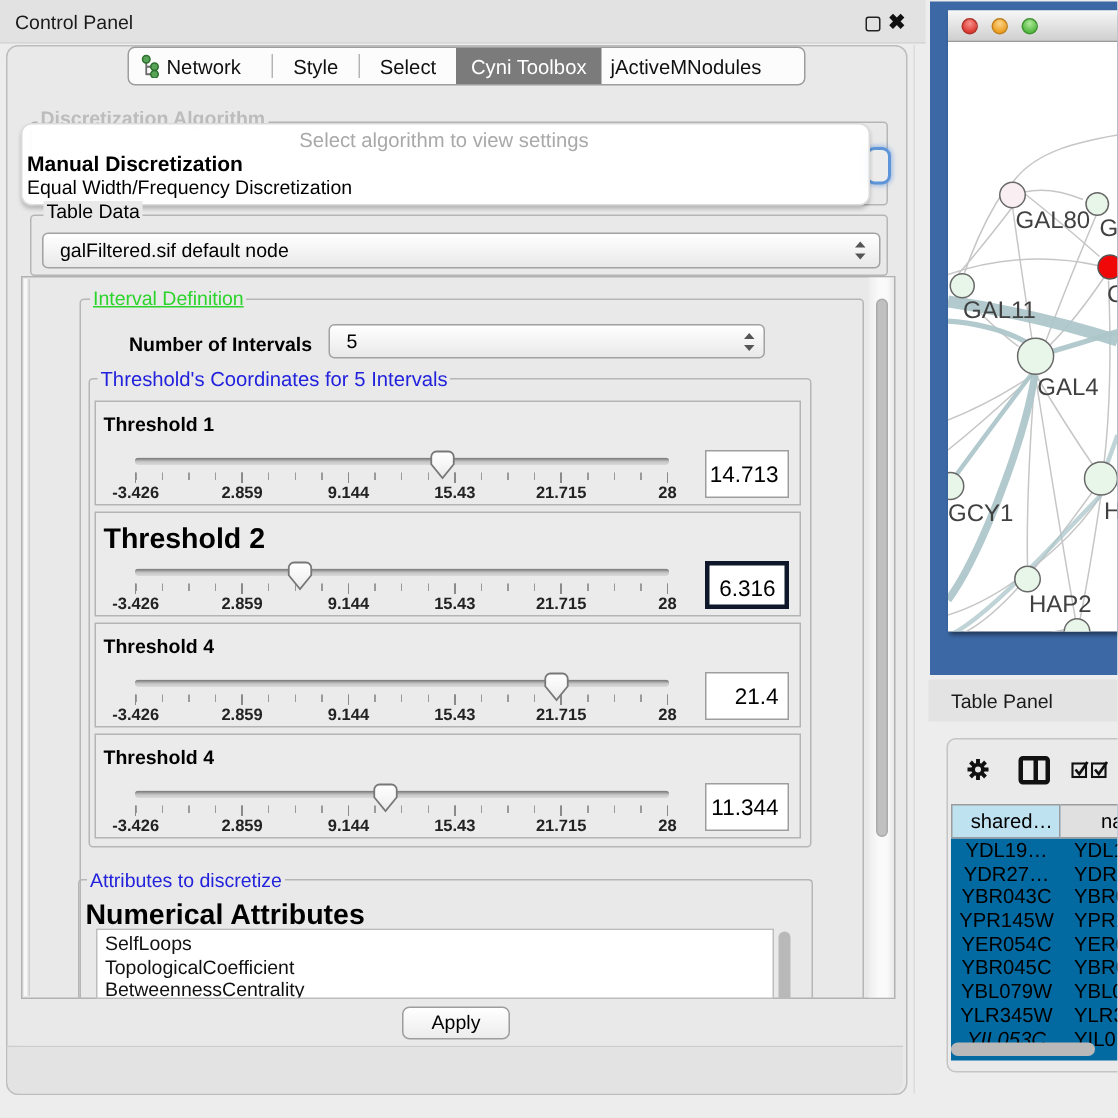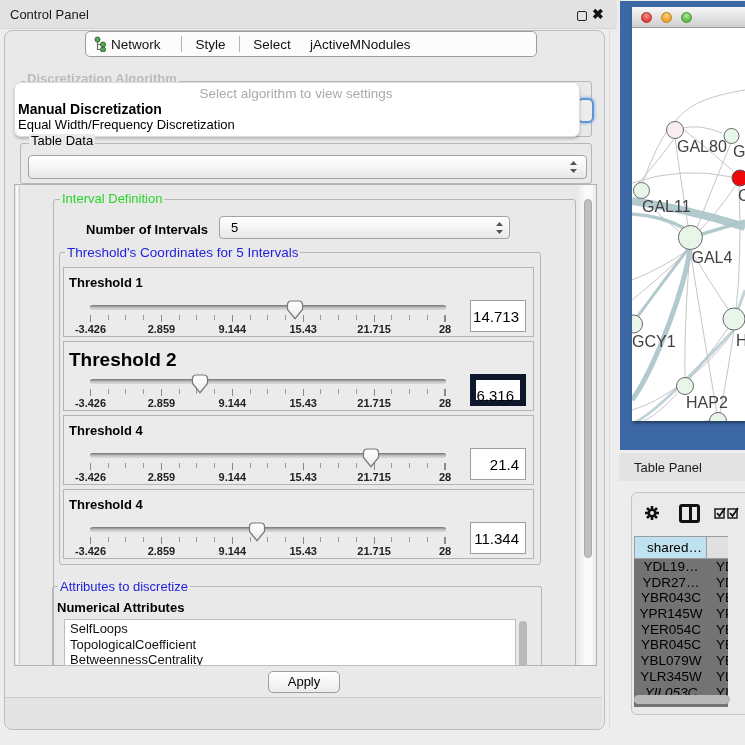--- a/index.html
+++ b/index.html
@@ -33,50 +33,52 @@
       <svg width="13" height="16" viewBox="0 0 13 16" style="margin-right:4px;">
         <path d="M3.5,4 V14 M3.5,8.5 H8 M3.5,13.5 H8" fill="none" stroke="#6a6a6a" stroke-width="1.2"></path>
         <circle cx="3.5" cy="3.5" r="2.5" fill="#57a457" stroke="#2e6e2e"></circle>
         <circle cx="9" cy="8.5" r="2.5" fill="#57a457" stroke="#2e6e2e"></circle>
         <circle cx="9" cy="13.5" r="2.5" fill="#57a457" stroke="#2e6e2e"></circle>
       </svg>Network</div>
     <div style="width:1px;height:16px;background:#b5b5b5;"></div>
     <div style="width:57px;text-align:center;">Style</div>
     <div style="width:1px;height:16px;background:#b5b5b5;"></div>
     <div style="width:64px;text-align:center;">Select</div>
+    <div style="width:97px;height:100%;background:#7b7b7b;color:#fff;display:flex;align-items:center;justify-content:center;">Cyni Toolbox</div>
     <div style="flex:1;text-align:left;padding-left:6px;">jActiveMNodules</div>
   </div>
 
   <div class="grp" style="left:20px;top:81px;width:572px;height:56px;"></div>
   <div class="grptitle" style="left:25px;top:72px;color:#bcbcbc;font-weight:bold;">Discretization Algorithm</div>
 
   <div class="abs" style="left:577px;top:98px;width:13px;height:21px;border:2.5px solid #5e95d8;border-radius:6px;background:#ececec;box-shadow:0 0 3px 1px rgba(100,150,220,0.55);"></div>
 
   <div class="abs" style="left:14px;top:82px;width:564px;height:53px;background:rgba(255,255,255,0.96);border-radius:7px;border:1px solid #dcdcdc;box-shadow:0 2px 3px rgba(0,0,0,0.22);"></div>
   <div class="abs" style="left:14px;top:86px;width:564px;text-align:center;font-size:13.5px;color:#a9a9a9;">Select algorithm to view settings</div>
   <div class="abs" style="left:18px;top:101px;font-size:14px;font-weight:bold;color:#000;">Manual Discretization</div>
   <div class="abs" style="left:18px;top:117px;font-size:13px;color:#000;">Equal Width/Frequency Discretization</div>
 
   <div class="grp" style="left:20px;top:143px;width:572px;height:41px;"></div>
   <div class="grptitle" style="left:29px;top:134px;color:#000;">Table Data</div>
   <div class="combo" style="left:28px;top:155px;width:557px;height:22px;">
+    <span style="position:absolute;left:11px;top:3px;">galFiltered.sif default node</span>
     <svg class="stepper" style="right:8px;" width="9" height="14" viewBox="0 0 9 14">
       <path d="M4.5,1 L8,5 L1,5 Z" fill="#555"></path>
         <path d="M4.5,13 L8,9 L1,9 Z" fill="#555"></path>
     </svg>
   </div>
 
   <div class="abs" style="left:14px;top:184px;width:583px;height:482px;border:1px solid #b2b2b2;background:#e9e9e9;box-sizing:border-box;"></div>
   <div class="abs" style="left:579px;top:185px;width:17px;height:480px;background:linear-gradient(90deg,#ededed,#fafafa 40%,#fafafa 72%,#e9e9e9);"></div>
   <div class="abs" style="left:16px;top:186px;width:2px;height:478px;background:#f8f8f8;"></div>
   <div class="abs" style="left:19px;top:186px;width:1px;height:478px;background:#cfcfcf;"></div>
   <div class="abs" style="left:584px;top:199px;width:6px;height:357px;background:#c0c0c0;border:1px solid #aaaaaa;border-radius:4px;"></div>
 
   <div class="grp" style="left:53px;top:199px;width:523px;height:470px;"></div>
-  <div class="grptitle" style="left:60px;top:192px;color:#2bd42b;">Interval Definition</div>
+  <div class="grptitle" style="left:60px;top:192px;color:#2bd42b;text-decoration:underline;">Interval Definition</div>
 
   <div class="abs" style="left:86px;top:222px;font-size:13px;font-weight:bold;">Number of Intervals</div>
   <div class="combo" style="left:219px;top:216px;width:289px;height:21px;">
     <span style="position:absolute;left:11px;top:3px;">5</span>
     <svg class="stepper" width="9" height="14" viewBox="0 0 9 14">
       <path d="M4.5,1 L8,5 L1,5 Z" fill="#555"></path>
         <path d="M4.5,13 L8,9 L1,9 Z" fill="#555"></path>
     </svg>
   </div>
 
@@ -120,21 +122,21 @@
       <svg class="abs" style="left:191.3943231718959px;top:374px;" width="18" height="20" viewBox="0 0 18 20">
         <defs>
           <linearGradient id="tg341" x1="0" y1="0" x2="0" y2="1">
         <stop offset="0" stop-color="#ffffff"></stop>
             <stop offset="0.5" stop-color="#f6f6f6"></stop>
             <stop offset="1" stop-color="#e9e9e9"></stop>
           </linearGradient>
         </defs>
         <path d="M5,1 h8 a3.5,3.5 0 0 1 3.5,3.5 v5 l-7.5,9.2 -7.5,-9.2 v-5 A3.5,3.5 0 0 1 5,1 z" fill="url(#tg341)" stroke="#787878" stroke-width="1.2"></path>
       </svg>
-      <div class="abs" style="left:470px;top:374px;width:56px;height:32px;background:#fff;border:6px solid #0f172a;font-size:15px;text-align:right;line-height:31px;padding-right:6px;box-sizing:border-box;">6.316</div>
+      <div class="abs" style="left:470px;top:374px;width:56px;height:32px;background:#fff;border:3px solid #0f172a;font-size:15px;text-align:right;line-height:31px;padding-right:6px;box-sizing:border-box;">6.316</div>
       <div class="abs" style="left:63px;top:415px;width:471px;height:70px;border:1px solid #b4b4b4;background:#ebebeb;box-sizing:border-box;"></div>
       <div class="abs" style="left:69px;top:423px;font-size:13px;font-weight:bold;">Threshold 4</div>
       <div class="abs" style="left:90px;top:452.5px;width:356px;height:5px;border-radius:2.5px;background:linear-gradient(#8d8d8d,#c6c6c6 45%,#dadada);border-top:1px solid #828282;box-sizing:border-box;"></div>
       <div class="abs" style="left:90px;top:463px;width:357px;height:5px;background:repeating-linear-gradient(90deg,#9a9a9a 0 1px,transparent 1px 17.73px);"></div>
       <div class="abs" style="left:90px;top:463px;width:357px;height:7px;background:repeating-linear-gradient(90deg,#8a8a8a 0 1px,transparent 1px 70.9px);"></div>
       <div class="abs" style="left:90.5px;top:471px;transform:translateX(-50%);font-size:11px;font-weight:bold;color:#222;">-3.426</div>
       <div class="abs" style="left:161.4px;top:471px;transform:translateX(-50%);font-size:11px;font-weight:bold;color:#222;">2.859</div>
       <div class="abs" style="left:232.3px;top:471px;transform:translateX(-50%);font-size:11px;font-weight:bold;color:#222;">9.144</div>
       <div class="abs" style="left:303.20000000000005px;top:471px;transform:translateX(-50%);font-size:11px;font-weight:bold;color:#222;">15.43</div>
       <div class="abs" style="left:374.1px;top:471px;transform:translateX(-50%);font-size:11px;font-weight:bold;color:#222;">21.715</div>
@@ -169,21 +171,21 @@
             <stop offset="1" stop-color="#e9e9e9"></stop>
           </linearGradient>
         </defs>
         <path d="M5,1 h8 a3.5,3.5 0 0 1 3.5,3.5 v5 l-7.5,9.2 -7.5,-9.2 v-5 A3.5,3.5 0 0 1 5,1 z" fill="url(#tg489)" stroke="#787878" stroke-width="1.2"></path>
       </svg>
       <div class="abs" style="left:470px;top:522px;width:56px;height:32px;background:#fff;border:1px solid #9e9e9e;font-size:15px;text-align:right;line-height:31px;padding-right:6px;box-sizing:border-box;">11.344</div>
     </div>
 
   <div class="grp" style="left:52px;top:586px;width:490px;height:92px;border-bottom:none;"></div>
   <div class="grptitle" style="left:58px;top:580px;color:#2222dd;">Attributes to discretize</div>
-  <div class="abs" style="left:57px;top:600px;font-size:13px;font-weight:bold;">Numerical Attributes</div>
+  <div class="abs" style="left:57px;top:600px;font-size:19px;font-weight:bold;">Numerical Attributes</div>
   <div class="abs" style="left:64px;top:619px;width:452px;height:47px;background:#fff;border:1px solid #bdbdbd;overflow:hidden;font-size:13px;color:#111;box-sizing:border-box;">
     <div style="padding:1px 0 0 5px;line-height:15.7px;">SelfLoops<br>TopologicalCoefficient<br>BetweennessCentrality</div>
   </div>
   <div class="abs" style="left:519px;top:621px;width:8px;height:45px;background:#b9b9b9;border-radius:4px 4px 0 0;"></div>
 
   <div class="abs" style="left:15px;top:666px;width:581px;height:31px;background:#e9e9e9;"></div>
 
   <div class="abs" style="left:268px;top:671px;width:70px;height:20px;background:linear-gradient(#ffffff,#ececec);border:1px solid #9e9e9e;border-radius:5px;font-size:13px;text-align:center;line-height:19px;">Apply</div>
 
 </div>
@@ -276,21 +278,21 @@
 <div class="abs" style="left:688.5px;top:506px;width:3px;height:14px;background:#111;"></div>
 <svg class="abs" style="left:714px;top:506px;" width="13" height="13" viewBox="0 0 13 13">
   <rect x="1" y="3" width="9" height="9" fill="none" stroke="#111" stroke-width="1.4"></rect>
   <path d="M3,7 L5.5,10 L11,2" fill="none" stroke="#111" stroke-width="1.8"></path>
 </svg>
 <svg class="abs" style="left:727px;top:506px;" width="13" height="13" viewBox="0 0 13 13">
   <rect x="1" y="3" width="9" height="9" fill="none" stroke="#111" stroke-width="1.4"></rect>
   <path d="M3,7 L5.5,10 L11,2" fill="none" stroke="#111" stroke-width="1.8"></path>
 </svg>
 
-<div class="abs" style="left:634px;top:536px;width:94px;height:171px;background:#737373;overflow:hidden;">
+<div class="abs" style="left:634px;top:536px;width:111px;height:171px;background:#0369a1;overflow:hidden;">
   <div style="display:flex;height:23px;font-size:13.5px;text-align:center;">
     <div style="flex:0 0 63px;background:#bfe2f1;border:1px solid #9c9c9c;line-height:22px;padding-left:8px;box-sizing:content-box;">shared…</div>
     <div style="flex:1;background:#e0e0e0;border:1px solid #9c9c9c;border-left:none;line-height:22px;text-align:left;padding-left:27px;">na</div>
   </div>
   <div id="trows" style="font-size:13.5px;color:#000;">
       <div style="display:flex;height:15.7px;line-height:15.7px;">
         <div style="flex:0 0 74px;text-align:center;">YDL19…</div>
         <div style="flex:1;padding-left:8px;">YDL1</div>
       </div>
       <div style="display:flex;height:15.7px;line-height:15.7px;">

